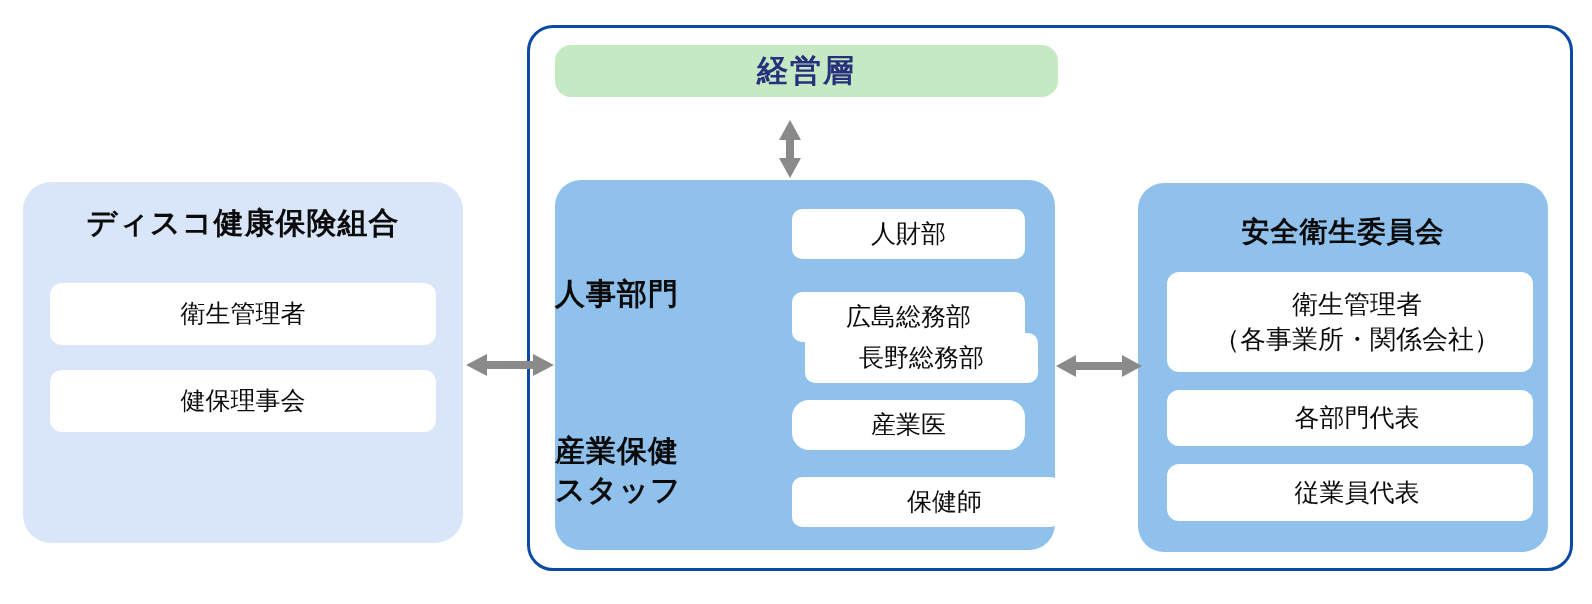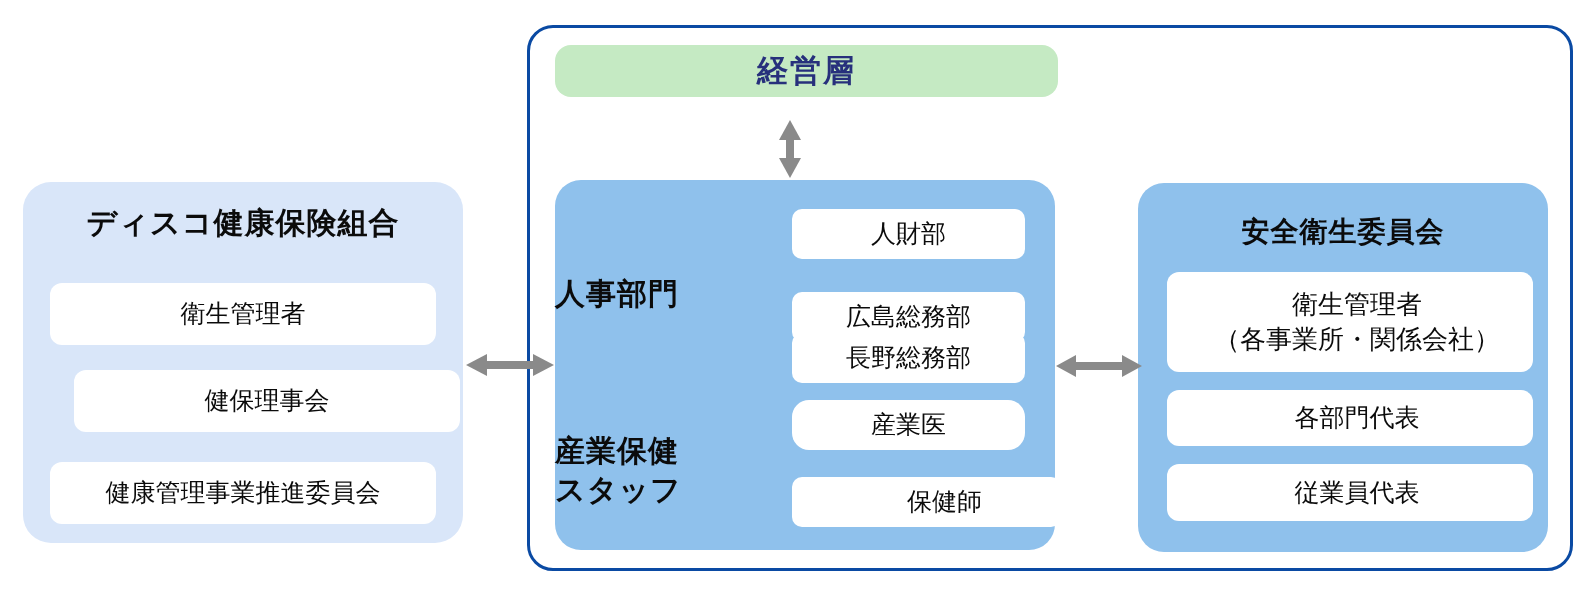--- a/index.html
+++ b/index.html
@@ -40,21 +40,21 @@
     align-items: center;
     justify-content: center;
     font-size: 25px;
     color: var(--text-black, #0b0b0b);
     white-space: pre-line;
     text-align: center;
     line-height: 1.35;
   }
   .left-group .white-box { left: 27px; width: 386px; height: 62px; }
   .left-group .wb-0 { top: 101px; }
-  .left-group .wb-1 { top: 188px; margin-left: 24px; }
+  .left-group .wb-1 { top: 188px; }
   .left-group .wb-2 { top: 280px; }
 
   
   .outer-frame {
     position: absolute;
     left: 527px; top: 25px;
     width: 1046px; height: 546px;
     border: 3px solid var(--frame-blue, #0a4aa3);
     border-radius: 26px;
     box-sizing: border-box;
@@ -93,21 +93,21 @@
     color: var(--text-black, #0b0b0b);
     white-space: pre-line;
     line-height: 1.3;
     letter-spacing: 1px;
   }
   .center-group .label-hr { top: 94px; }
   .center-group .label-ohs { top: 251px; }
   .center-group .white-box { left: 237px; width: 233px; height: 50px; border-radius: 10px; }
   .center-group .cb-0 { top: 29px; }
   .center-group .cb-1 { top: 100px; margin-top: 12px; }
-  .center-group .cb-2 { top: 153px; }
+  .center-group .cb-2 { top: 153px; margin-left: 13px; }
   .center-group .cb-3 { top: 220px; border-radius: 17px; }
   .center-group .cb-4 { top: 297px; padding-left: 36px; }
 
   
   .right-group {
     position: absolute;
     left: 1138px; top: 183px;
     width: 410px; height: 369px;
     background: var(--mid-blue, #8fc1ec);
     border-radius: 26px;
@@ -135,21 +135,20 @@
 </style>
 </head>
 <body>
 
 <div class="canvas">
 
   <div class="left-group">
     <div class="group-title">ディスコ健康保険組合</div>
     <div class="white-box wb-0">衛生管理者</div>
     <div class="white-box wb-1">健保理事会</div>
-    <div class="white-box wb-2">健康管理事業推進委員会</div>
   </div>
 
   <div class="outer-frame"></div>
 
   <div class="management-box">
     <span>経営層</span>
   </div>
 
   <div class="center-group">
     <div class="section-label label-hr">人事部門</div>

